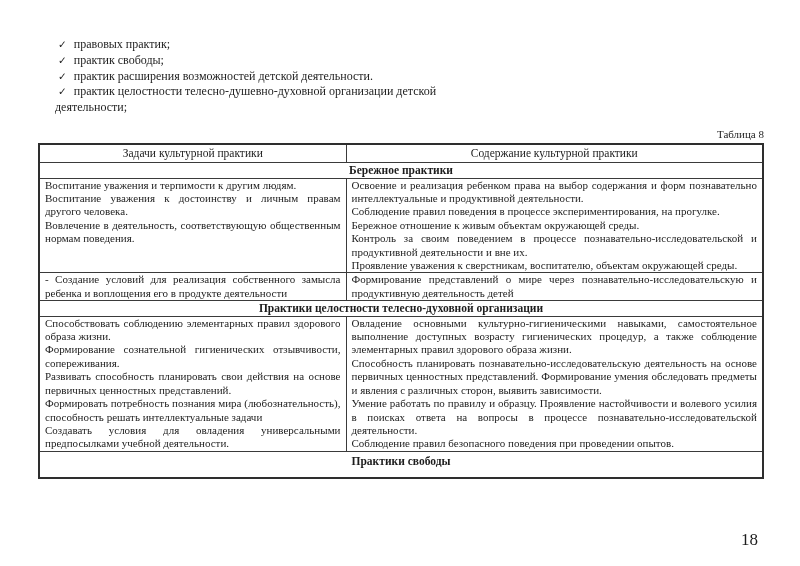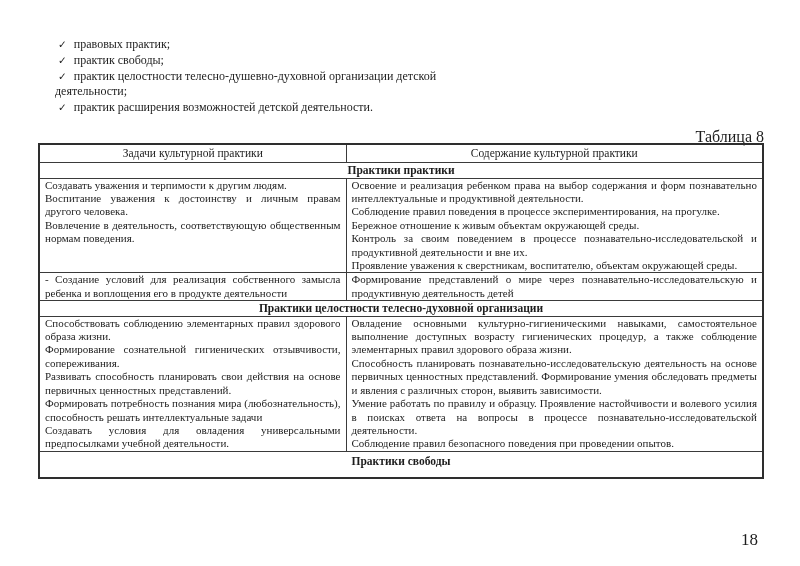--- a/index.html
+++ b/index.html
@@ -7,21 +7,21 @@
     width:800px;height:566px;position:relative;overflow:hidden;
     background:#ffffff;color:#1d1d1d;
     font-family:"Liberation Serif","DejaVu Serif",serif;
   }
   .bullets{position:absolute;left:55px;top:37px;width:448px;font-size:12px;line-height:15.8px}
   .bullet{text-indent:3px}
   .bullet .check{
     font-family:"DejaVu Sans",sans-serif;font-weight:bold;font-size:10.5px;
     margin-right:7px;display:inline-block;text-indent:0
   }
-  .caption{position:absolute;top:128px;right:36px;font-size:16px}
+  .caption{position:absolute;top:128px;right:36px;font-size:11px}
   table.doc{
     position:absolute;left:38px;top:143px;width:726px;
     border-collapse:collapse;table-layout:fixed;
     border:2px solid #2e2e2e;
   }
   table.doc td{
     border:1px solid #3a3a3a;vertical-align:top;
     font-size:11px;padding:0 5px;margin-top:40px;
   }
   tr.thead td{text-align:center;font-size:11.5px;line-height:15px;padding:1px 4px}
@@ -30,43 +30,43 @@
   td.cell{padding:1px 5px 2px 5px}
   td.cell .para{text-align:justify;line-height:13.4px}
   .pagenum{position:absolute;top:530px;right:42px;font-size:17px}
 </style>
 </head>
 <body>
 
 <div class="bullets">
   <div class="bullet"><span class="check">✓</span><span>правовых практик;</span></div>
   <div class="bullet"><span class="check">✓</span><span>практик свободы;</span></div>
+  <div class="bullet"><span class="check">✓</span><span>практик расширения возможностей детской деятельности.</span></div>
   <div class="bullet"><span class="check">✓</span><span>практик целостности телесно-душевно-духовной организации детской деятельности;</span></div>
-  <div class="bullet"><span class="check">✓</span><span>практик расширения возможностей детской деятельности.</span></div>
 </div>
 
 <div class="caption">Таблица 8</div>
 
 <table class="doc">
   <colgroup>
       <col style="width:307px">
       <col>
     </colgroup>
   <tbody>
     <tr class="thead">
       <td>Задачи культурной практики</td>
       <td>Содержание культурной практики</td>
     </tr>
 
     <tr class="section">
-      <td colspan="2">Практики практики</td>
+      <td colspan="2">Бережное практики</td>
     </tr>
     <tr>
       <td class="cell">
-        <div class="para">Создавать уважения и терпимости к другим людям.</div>
+        <div class="para">Воспитание уважения и терпимости к другим людям.</div>
         <div class="para">Воспитание уважения к достоинству и личным правам другого человека.</div>
         <div class="para">Вовлечение в деятельность, соответствующую общественным нормам поведения.</div>
       </td>
       <td class="cell">
         <div class="para">Освоение и реализация ребенком права на выбор содержания и форм познавательно интеллектуальные и продуктивной деятельности.</div>
         <div class="para">Соблюдение правил поведения в процессе экспериментирования, на прогулке.</div>
         <div class="para">Бережное отношение к живым объектам окружающей среды.</div>
         <div class="para">Контроль за своим поведением в процессе познавательно-исследовательской и продуктивной деятельности и вне их.</div>
         <div class="para">Проявление уважения к сверстникам, воспитателю, объектам окружающей среды.</div>
       </td>

